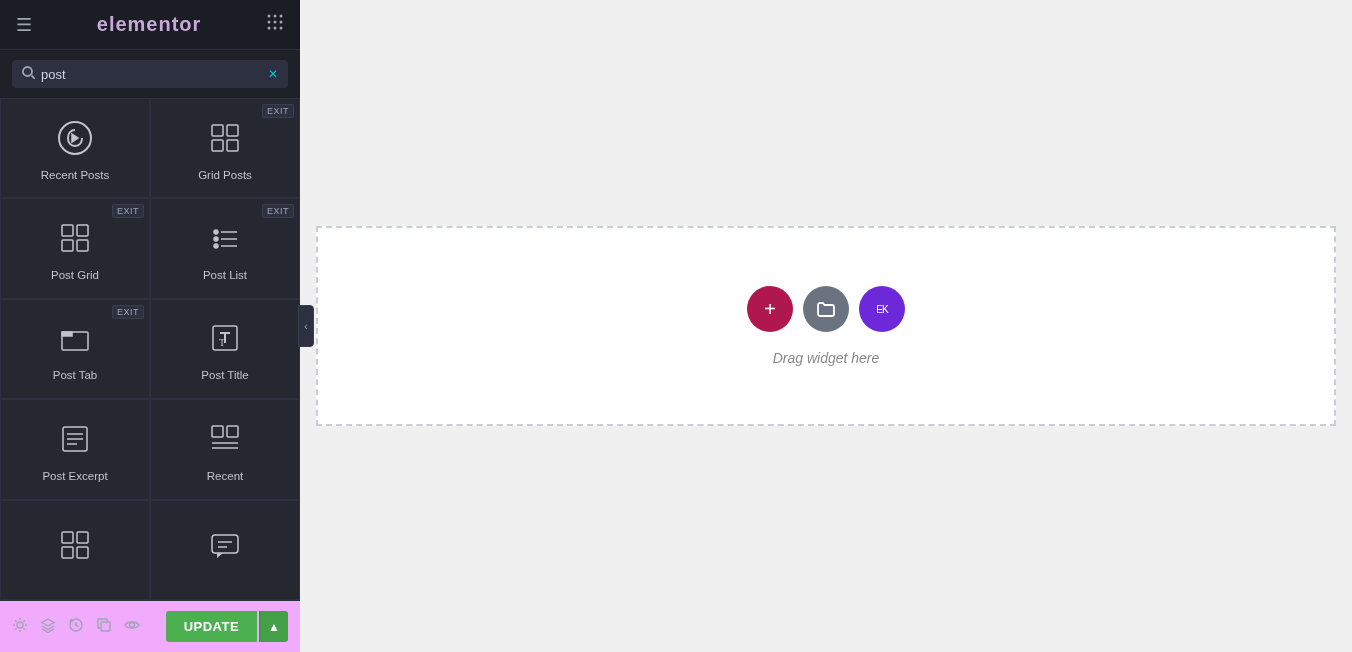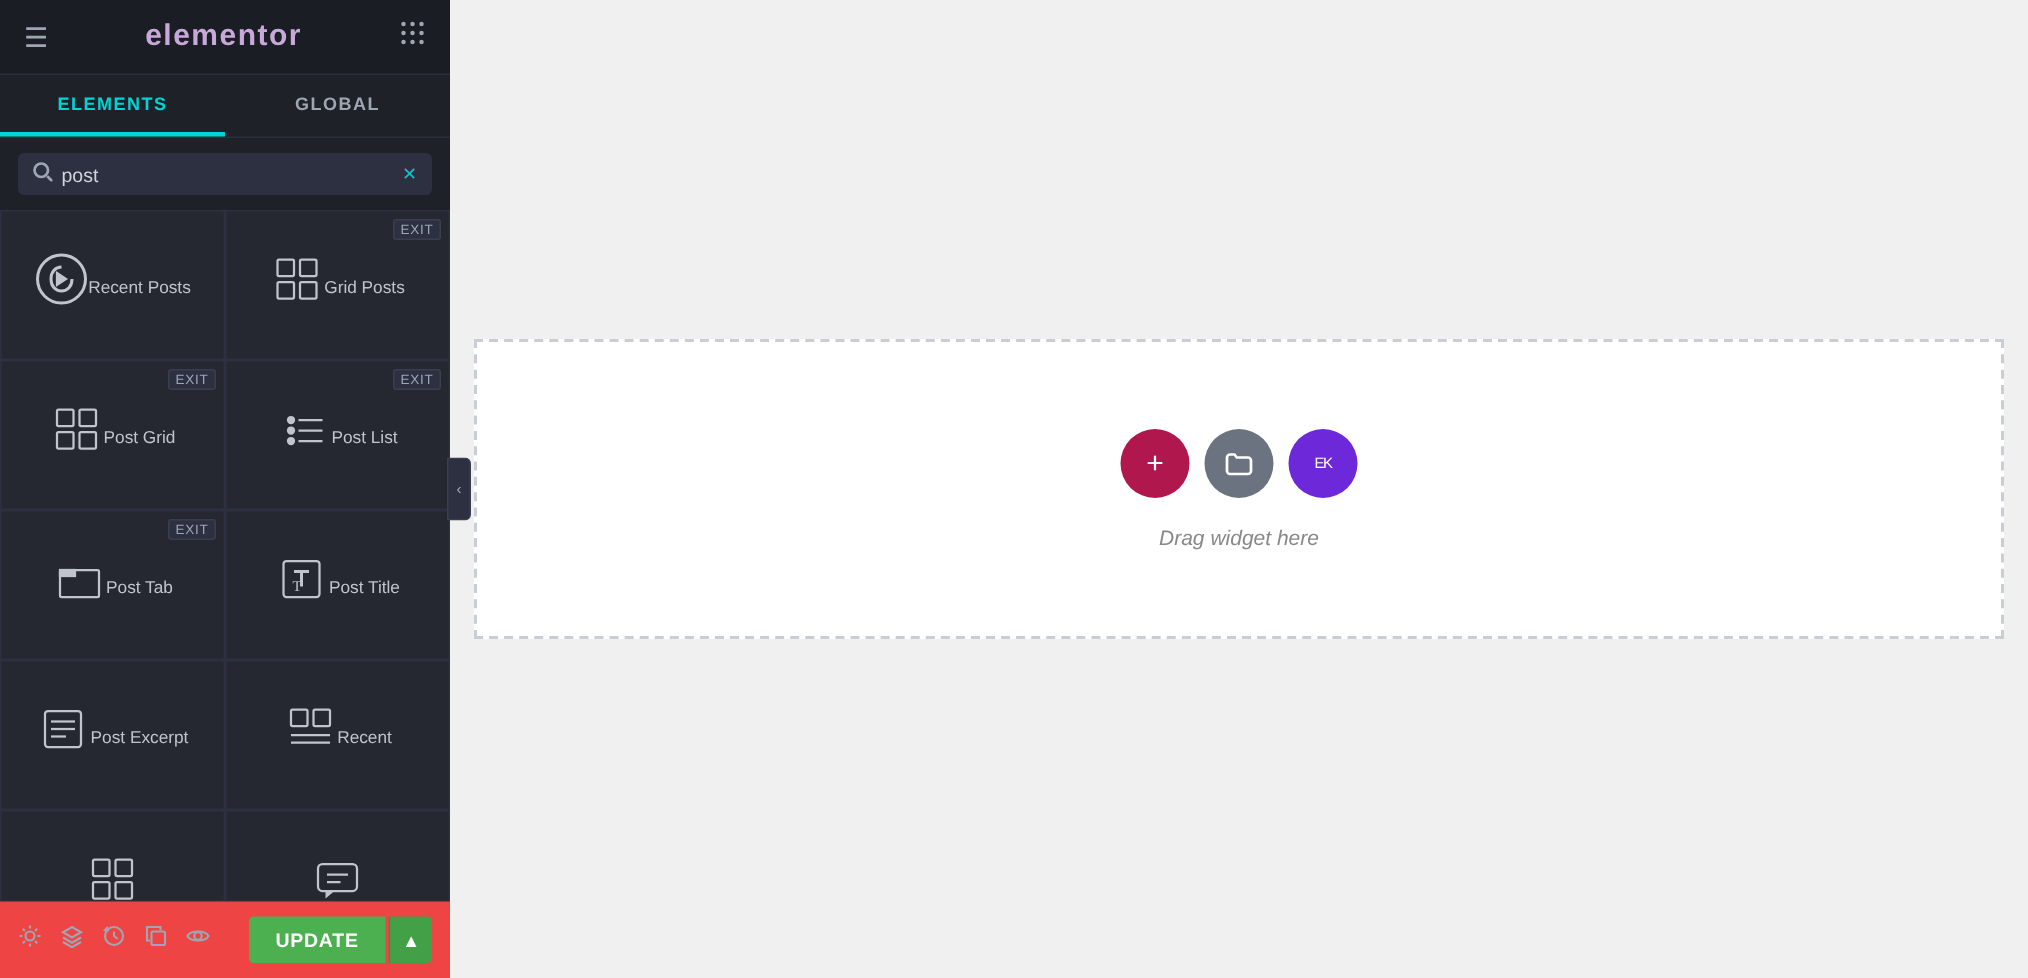--- a/index.html
+++ b/index.html
@@ -109,21 +109,21 @@
       gap: 0;
       padding: 0;
     }
     #widgets-grid::-webkit-scrollbar { width: 4px; }
     #widgets-grid::-webkit-scrollbar-thumb { background: #3a3f4d; border-radius: 2px; }
 
     .widget-cell {
       background: #252830;
       border: 1px solid #2c3040;
       display: flex;
-      flex-direction: row;
+      flex-direction: column;
       align-items: center;
       justify-content: center;
       padding: 18px 10px 14px;
       cursor: grab;
       position: relative;
       min-height: 100px;
     }
 
     .widget-icon {
       font-size: 32px;
@@ -149,21 +149,21 @@
       border-radius: 2px;
       border: 1px solid #3a3f4d;
       letter-spacing: 0.5px;
     }
     
 
     
     #bottom-toolbar {
       display: flex;
       align-items: center;
-      background: #ef4444;
+      background: #f0abfc;
       border-top: 1px solid #2c2f38;
       padding: 0 12px;
       height: 52px;
       gap: 12px;
     }
     .bottom-icon {
       color: #9ea5b3;
       font-size: 16px;
       cursor: pointer;
     }
@@ -285,24 +285,20 @@
         <circle cx="3" cy="9" r="1.5"></circle>
           <circle cx="9" cy="9" r="1.5"></circle>
           <circle cx="15" cy="9" r="1.5"></circle>
         <circle cx="3" cy="15" r="1.5"></circle>
           <circle cx="9" cy="15" r="1.5"></circle>
           <circle cx="15" cy="15" r="1.5"></circle>
       </svg>
     </span>
   </div>
 
-  <div id="tabs-bar">
-    <button class="tab-btn active">ELEMENTS</button>
-    <button class="tab-btn">GLOBAL</button>
-  </div>
 
   <div id="search-bar">
     <div id="search-wrapper">
       <span id="search-icon">
         <svg width="13" height="13" viewBox="0 0 13 13" fill="none" stroke="#9ea5b3" stroke-width="1.8">
           <circle cx="5.5" cy="5.5" r="4.5"></circle>
           <line x1="9.5" y1="9.5" x2="13" y2="13"></line>
         </svg>
       </span>
       <input id="search-input" type="text" value="post" style="">

